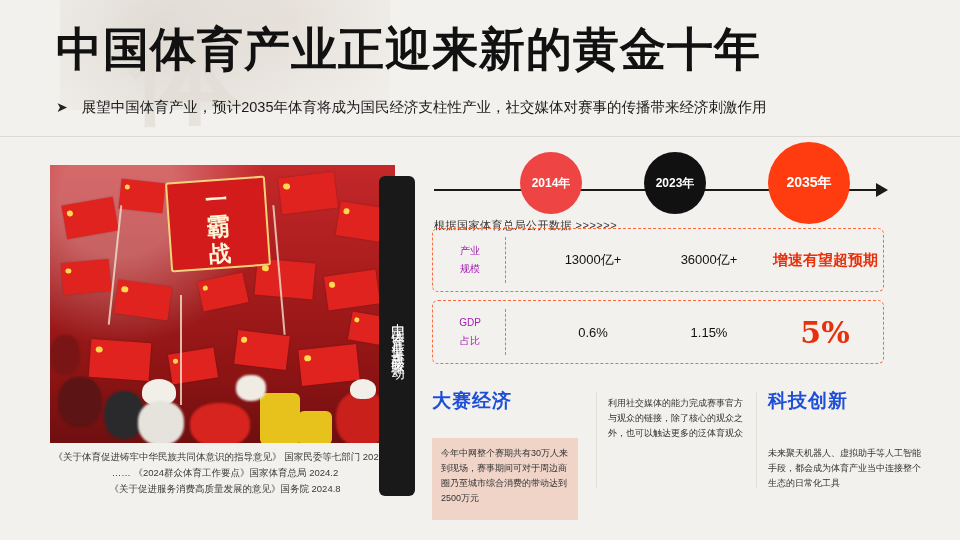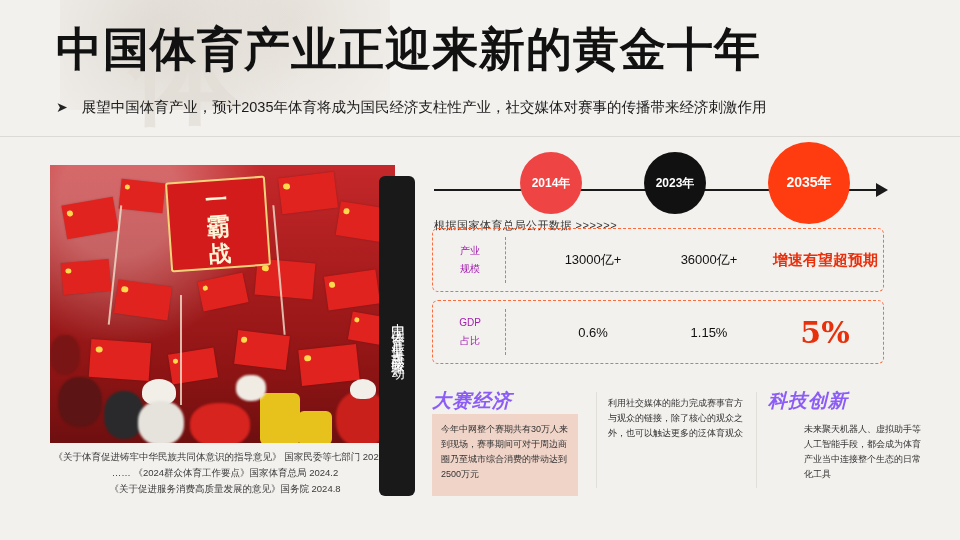--- a/index.html
+++ b/index.html
@@ -93,27 +93,27 @@
   .vsep{position:absolute;top:8px;bottom:8px;width:0;border-left:1.6px dashed #ff6a3d;left:72px;}
   .cell{position:absolute;top:50%;transform:translateY(-50%);text-align:center;font-size:13px;color:#111;}
   .c1{left:100px;width:120px;}
   .c2{left:216px;width:120px;}
   .c3{left:340px;width:104px;}
   .hl-text{color:#e8300c;font-weight:700;font-size:15px;font-family:Liberation Mono, monospace;white-space:nowrap;}
   .hl-big{color:#e8300c;font-weight:700;font-size:30px;font-family:"DejaVu Serif",serif;}
 
   
   .card{position:absolute;top:388px;width:146px;}
-  .card h3{margin:0 0 0 0;font-size:19px;color:#8b5cf6;font-weight:700;
-    font-family:"DejaVu Serif","Liberation Serif",serif;letter-spacing:1px;font-style:italic;}
+  .card h3{margin:0 0 24px 0;font-size:19px;color:#1d4ed8;font-weight:700;
+    font-family:"DejaVu Serif","Liberation Serif",serif;letter-spacing:1px;}
   .card .body{background:#f0d4c8;color:#333;font-size:9px;line-height:15px;padding:8px 9px;height:66px;}
   .card.c-a{left:432px;}
   .card.c-b{left:608px;}
   .card.c-c{left:768px;width:170px;}
-  .card.c-c .body{background:transparent;padding-left:0;margin-left:36px;}
+  .card.c-c .body{background:transparent;padding-left:0;}
   .card.c-b .body{background:transparent;padding-left:0;}
 
   .sep-v{position:absolute;top:392px;width:1px;height:96px;background:#e2ded8;}
 </style>
 </head>
 <body>
 
 <div class="slide">
 
   <div class="wm"></div>

